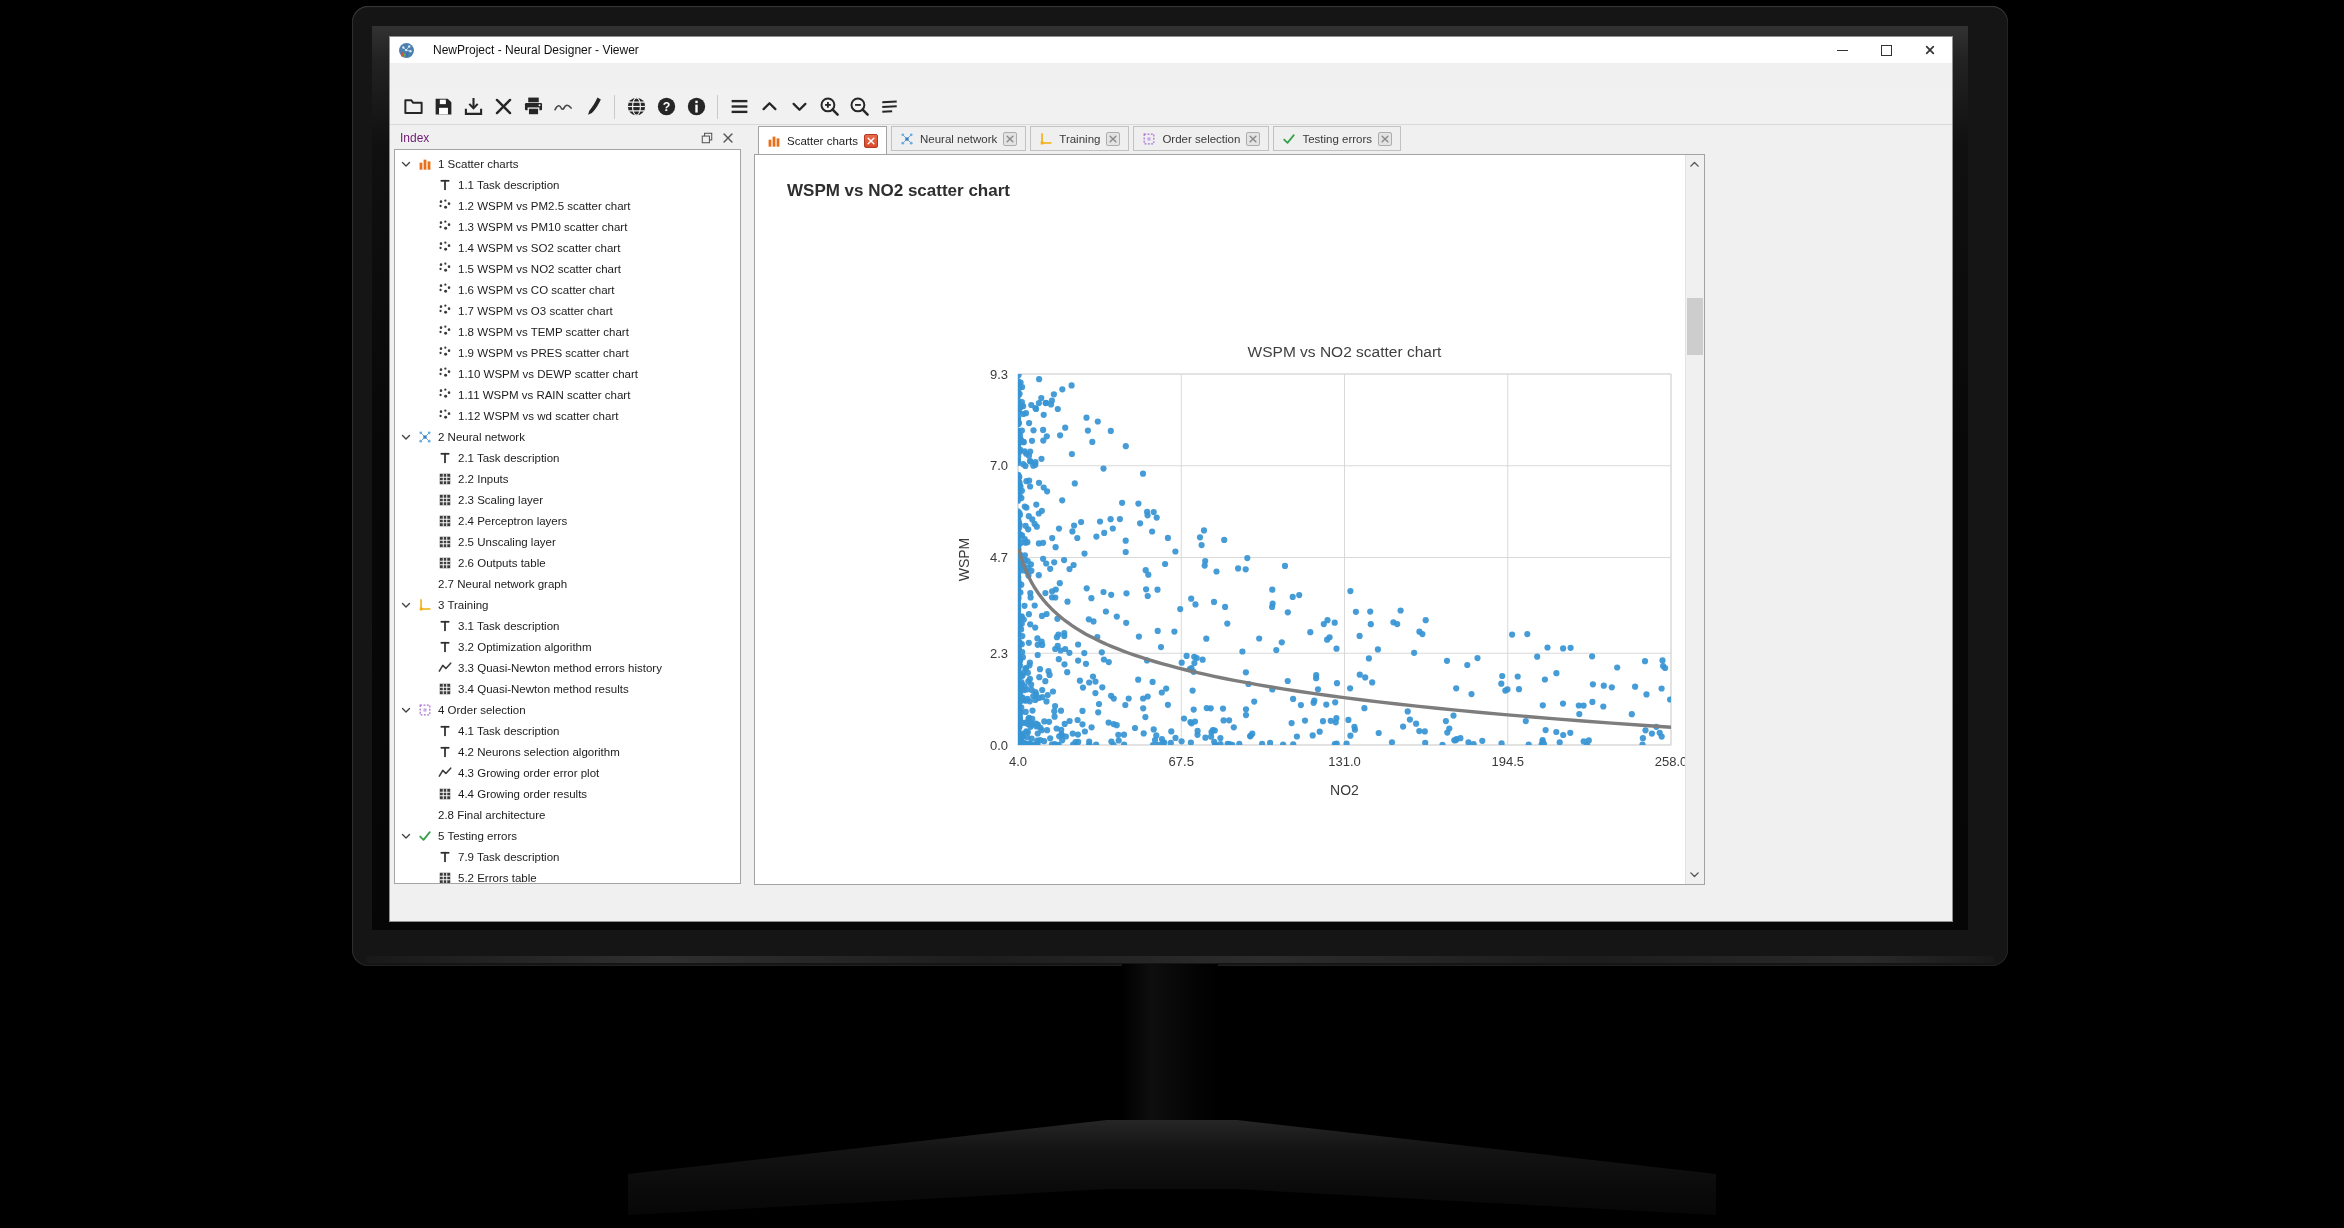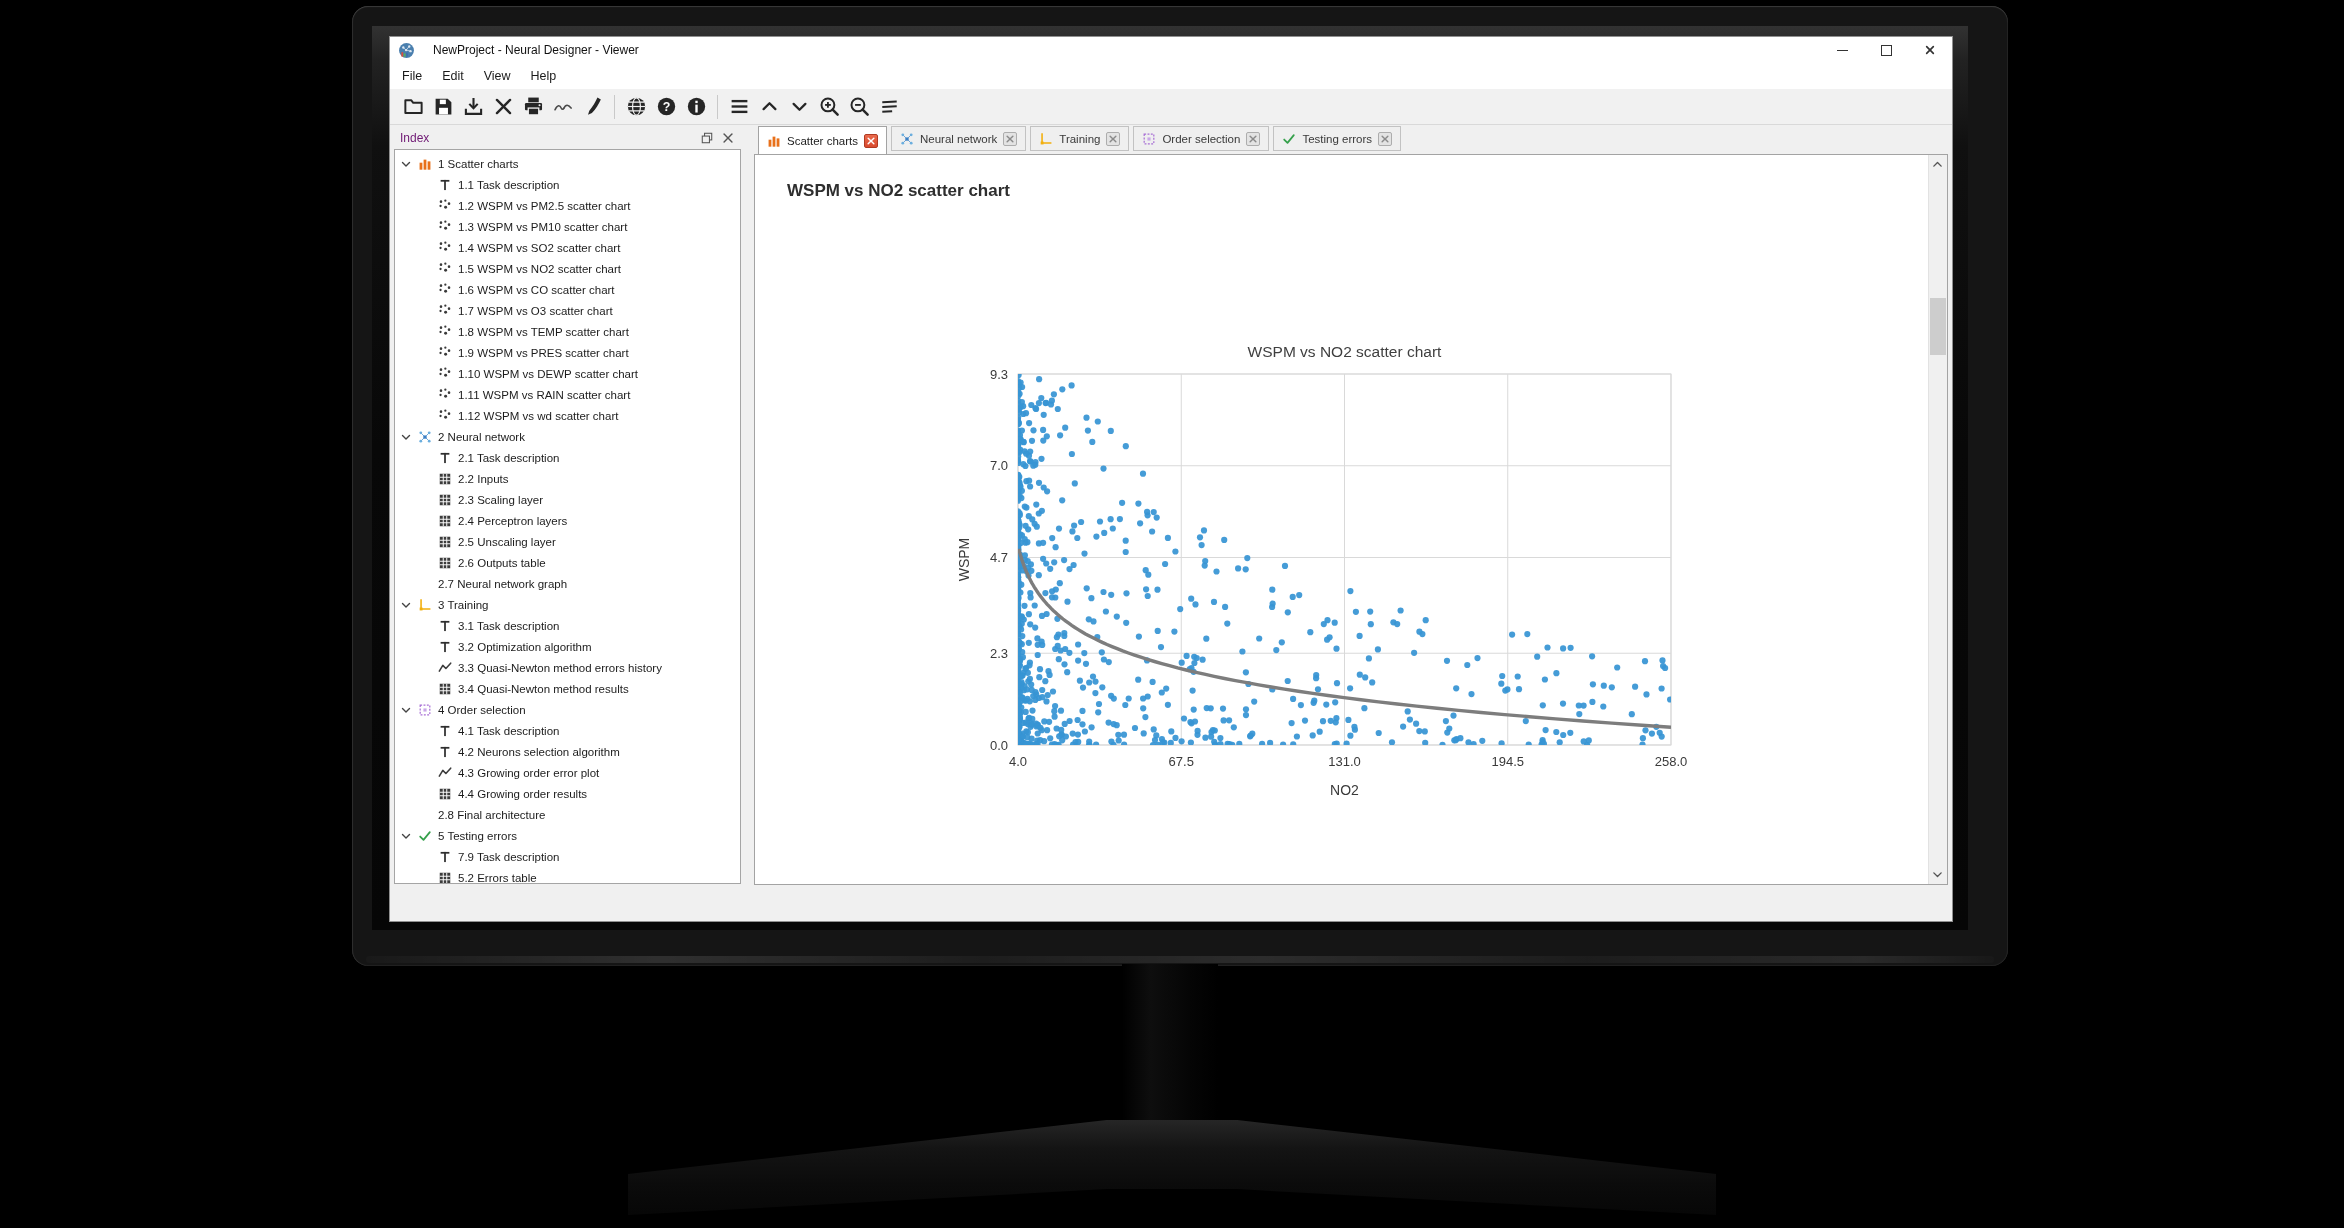--- a/index.html
+++ b/index.html
@@ -59,21 +59,21 @@
   .index-header .hbtns{margin-left:auto;display:flex;gap:7px;align-items:center;}
   .hicon{width:14px;height:14px;}
   .index-tree{position:absolute;left:0;top:23px;right:0;bottom:0;background:#fff;
     border:1px solid #a5a5a5;box-sizing:border-box;padding-top:3px;overflow:hidden;}
   .trow{height:21px;display:flex;align-items:center;font-size:11.5px;color:#1c1c1c;white-space:nowrap;}
   .trow .chev{width:14px;height:14px;margin-left:4px;flex:0 0 auto;}
   .trow .ticon{width:14px;height:14px;flex:0 0 auto;}
   .trow .tlabel{margin-left:6px;}
 
   
-  .content-panel{position:absolute;left:364px;top:117px;width:1194px;height:731px;background:#fff;
+  .content-panel{position:absolute;left:364px;top:117px;width:951px;height:731px;background:#fff;
     border:1px solid #a3a3a3;box-sizing:border-box;}
   .page-title{position:absolute;left:32px;top:26px;font-size:17px;font-weight:600;color:#2e2e2e;}
   .description{position:absolute;left:32px;top:80px;width:1118px;font-size:12.5px;line-height:21px;color:#333;}
   .chart-wrap{position:absolute;left:192px;top:178px;width:750px;height:480px;}
 
   
   .vscroll{position:absolute;top:0;right:0;width:18px;bottom:0;background:#f0f0f0;border-left:1px solid #e2e2e2;}
   .vs-arrow{position:absolute;left:2px;width:13px;height:13px;}
   .vs-up{top:3px;} .vs-down{bottom:3px;}
   .vs-thumb{position:absolute;left:1px;right:1px;top:143px;height:57px;background:#cdcdcd;}
@@ -122,26 +122,20 @@
                   <g stroke="#333" stroke-width="1.9" stroke-linecap="round">
                     <line x1="4.2" y1="4.2" x2="11.8" y2="11.8"></line>
                     <line x1="11.8" y1="4.2" x2="4.2" y2="11.8"></line>
                   </g>
                 </svg>
               </span>
             </span>
         </span>
       </div>
 
-      <div class="menubar" id="menubar">
-          <div class="menu-item">File</div>
-          <div class="menu-item">Edit</div>
-          <div class="menu-item">View</div>
-          <div class="menu-item">Help</div>
-        </div>
 
       <div class="toolbar" id="toolbar">
           <span class="tool-btn">
             <svg viewBox="0 0 16 16" xmlns="http://www.w3.org/2000/svg">
               <path d="M1.8 13 V3.2 H6.2 L7.8 5.2 H14.2 V13 Z" fill="none" stroke="#262626" stroke-width="1.5" stroke-linejoin="round"></path>
             </svg>
           </span>
           <span class="tool-btn">
             <svg viewBox="0 0 16 16" xmlns="http://www.w3.org/2000/svg">
               <path d="M2 2 H11.2 L14 4.8 V14 H2 Z" fill="#262626"></path>

